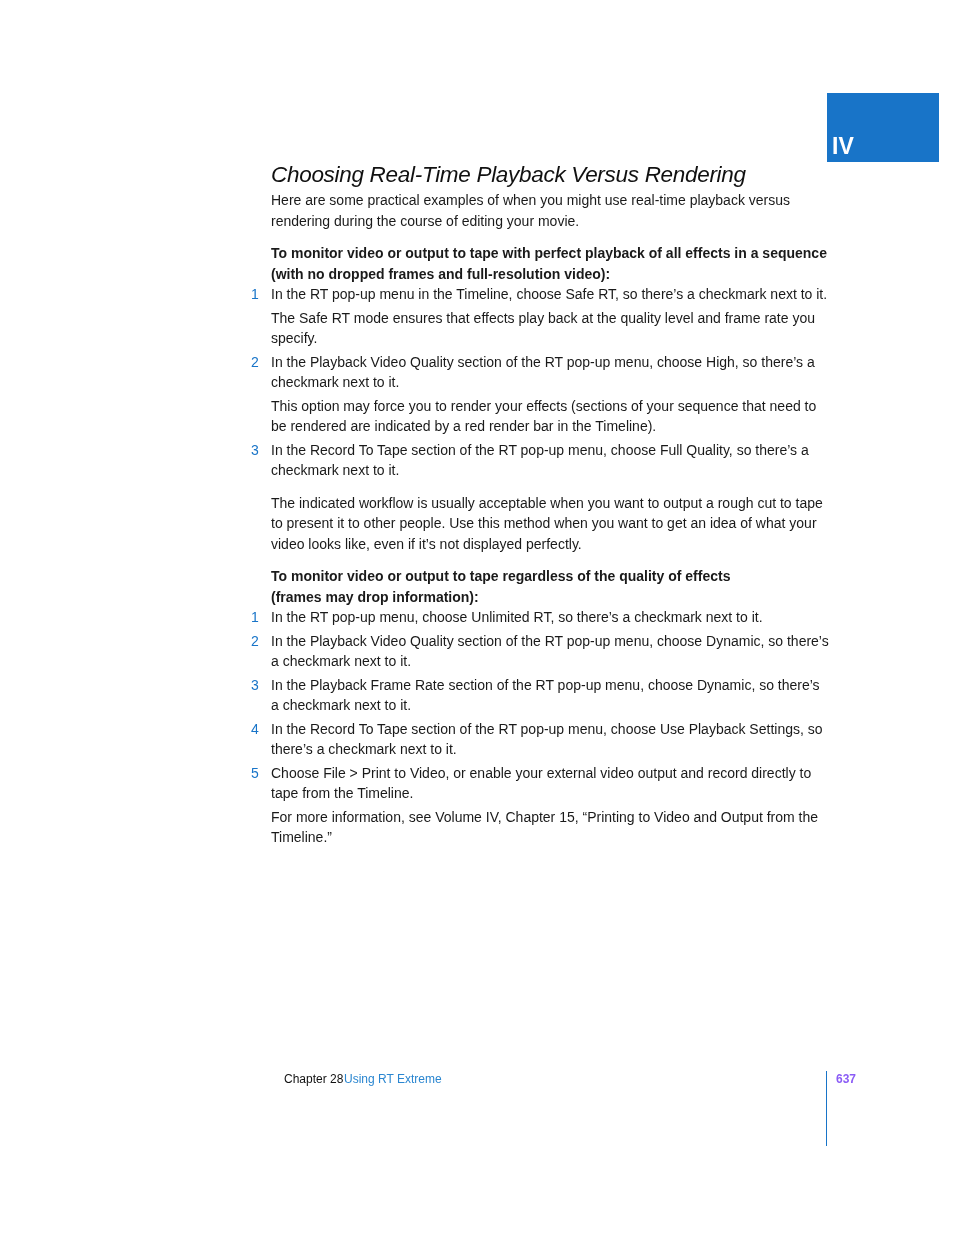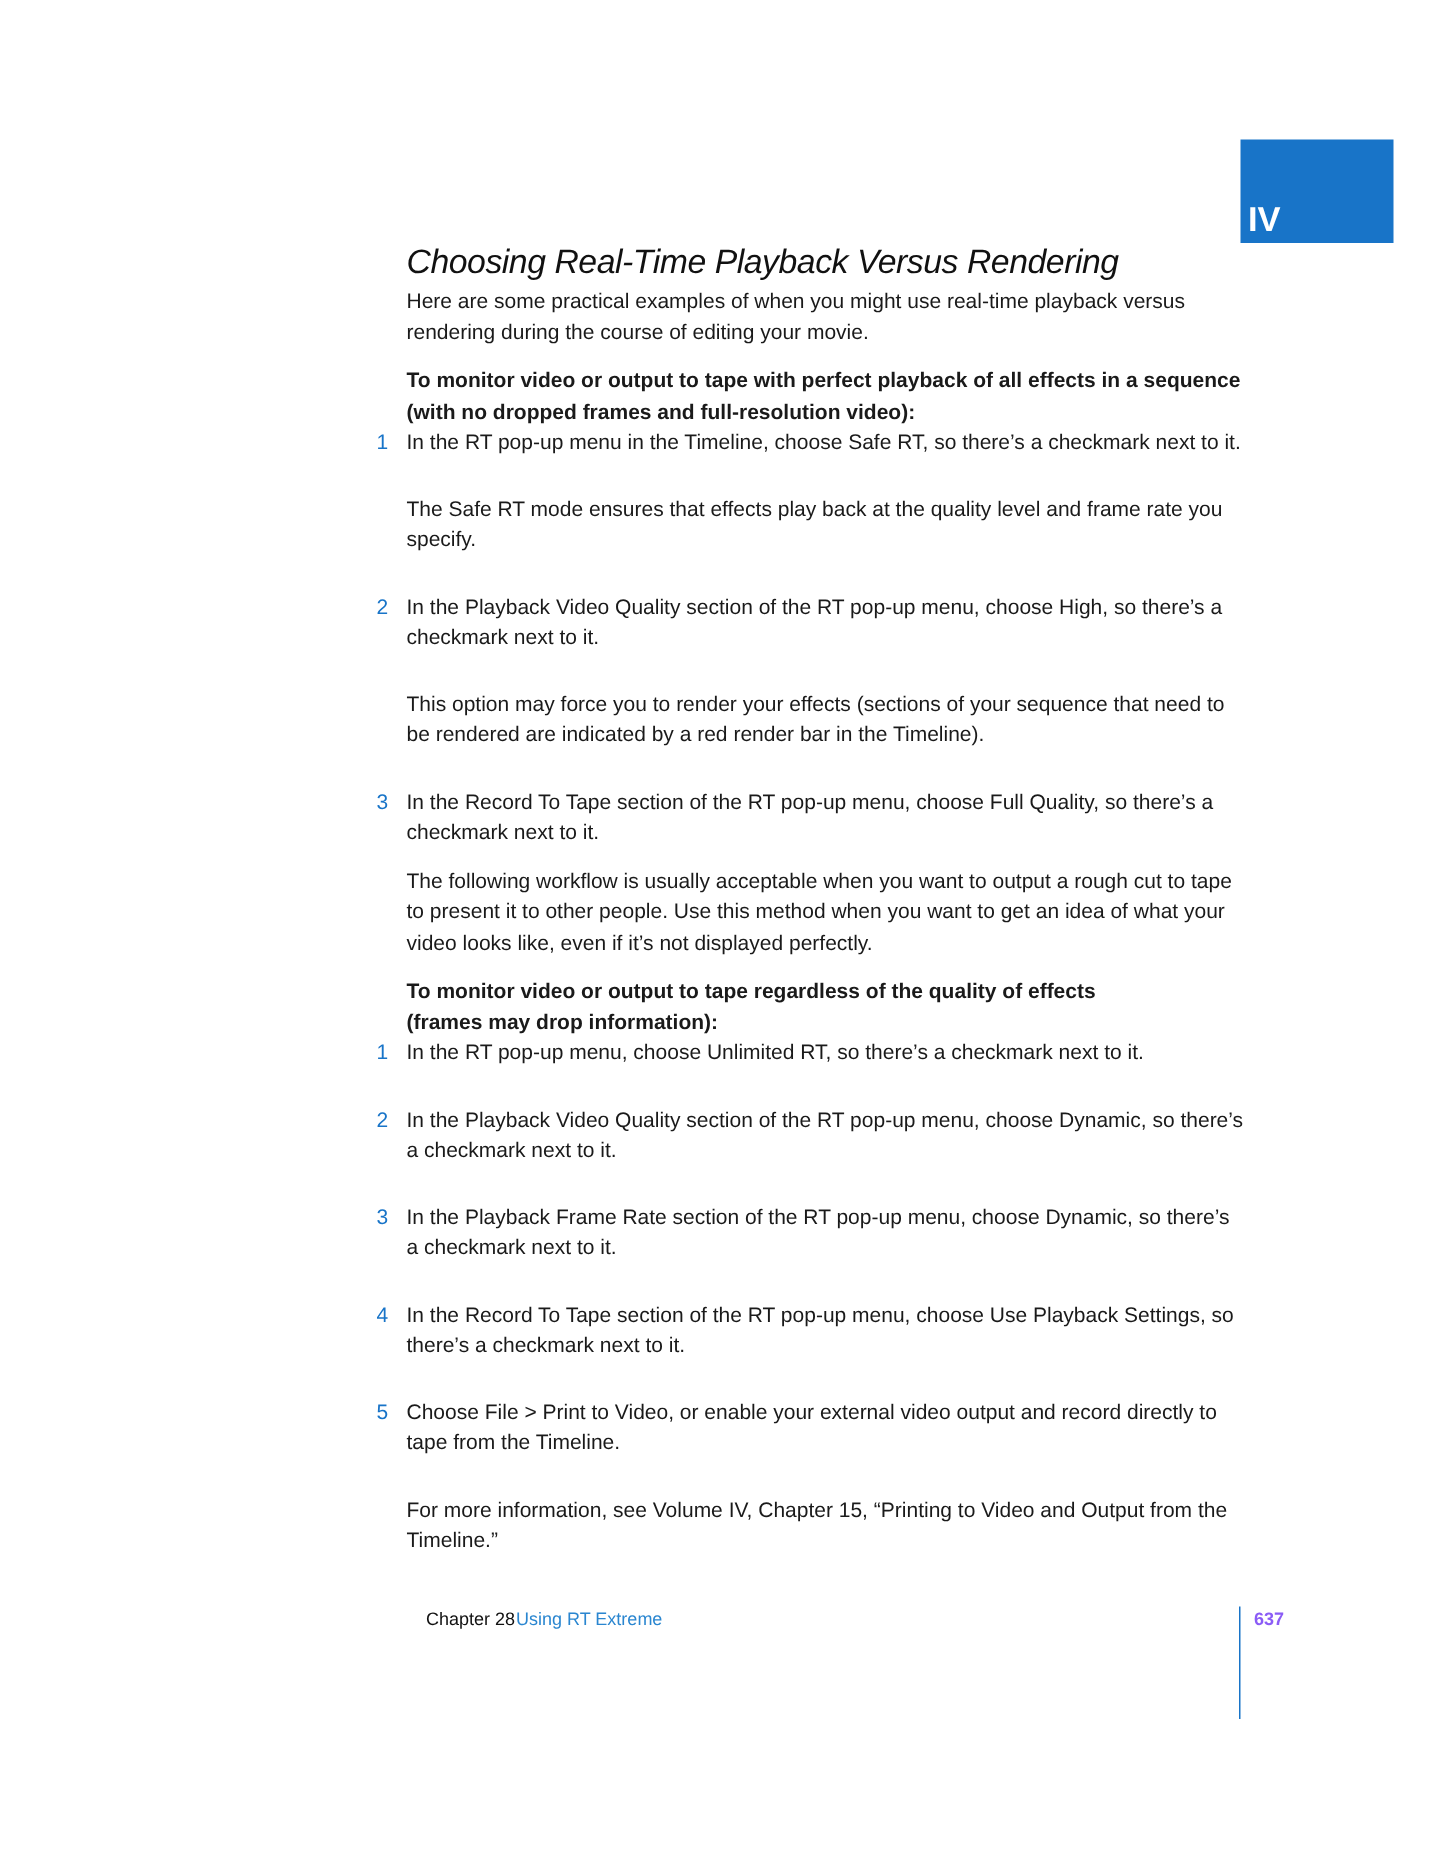--- a/index.html
+++ b/index.html
@@ -1,28 +1,28 @@
 <!DOCTYPE html>
 <html><head>
 <meta charset="utf-8">
 <style>
   html, body { margin: 0; padding: 0; background: #ffffff; }
   body { width: 954px; height: 1235px; position: relative; overflow: hidden;
          font-family: "Liberation Sans", sans-serif; color: #1a1a1a; }
-  .tab { position: absolute; left: 827px; top: 93px; width: 102px; height: 69px; background: #1874c8; }
+  .tab { position: absolute; left: 827px; top: 93px; width: 112px; height: 69px; background: #1874c8; }
   .tab span { position: absolute; left: 5px; bottom: 2px; color: #ffffff; font-weight: bold;
               font-size: 23px; letter-spacing: 0px; }
   .content { position: absolute; left: 271px; top: 160px; width: 560px; }
   h1 { margin: 0; font-size: 22.5px; font-style: italic; font-weight: normal; color: #111;
        line-height: 30px; letter-spacing: -0.3px; }
   p { margin: 0; font-size: 14px; line-height: 20.5px; }
   .intro { margin-top: 0px; }
   .bold { font-weight: bold; }
   .gap-lg { margin-top: 12px; }
-  .gap-sm { margin-top: 24px; }
+  .gap-sm { margin-top: 3px; }
   .step { position: relative; }
   .num { position: absolute; left: -20px; top: 0; color: #1874c8; font-size: 14px; line-height: 20.5px; }
   .footer-chapter { position: absolute; left: 284px; top: 1072px; font-size: 12px; font-weight: normal; color: #111; }
   .footer-title { position: absolute; left: 344px; top: 1072px; font-size: 12px; color: #2a86d0; }
   .footer-rule { position: absolute; left: 826px; top: 1071px; width: 1px; height: 75px; background: #1874c8; }
   .footer-page { position: absolute; left: 836px; top: 1072px; font-size: 12px; font-weight: bold; color: #8b5cf6; }
 </style>
 </head>
 <body>
 
@@ -49,21 +49,21 @@
     <span class="num">2</span>
     <p>In the Playback Video Quality section of the RT pop-up menu, choose High, so there’s a checkmark next to it.</p>
   </div>
   <p class="gap-sm">This option may force you to render your effects (sections of your sequence that need to be rendered are indicated by a red render bar in the Timeline).</p>
 
   <div class="step gap-sm">
     <span class="num">3</span>
     <p>In the Record To Tape section of the RT pop-up menu, choose Full Quality, so there’s a checkmark next to it.</p>
   </div>
 
-  <p class="gap-lg">The following workflow is usually acceptable when you want to output a rough cut to tape to present it to other people. Use this method when you want to get an idea of what your video looks like, even if it’s not displayed perfectly.</p>
+  <p class="gap-lg">The indicated workflow is usually acceptable when you want to output a rough cut to tape to present it to other people. Use this method when you want to get an idea of what your video looks like, even if it’s not displayed perfectly.</p>
 
   <p class="bold gap-lg">
     <span>To monitor video or output to tape regardless of the quality of effects</span><br>
     <span>(frames may drop information):</span>
   </p>
 
   <div class="step">
     <span class="num">1</span>
     <p>In the RT pop-up menu, choose Unlimited RT, so there’s a checkmark next to it.</p>
   </div>

